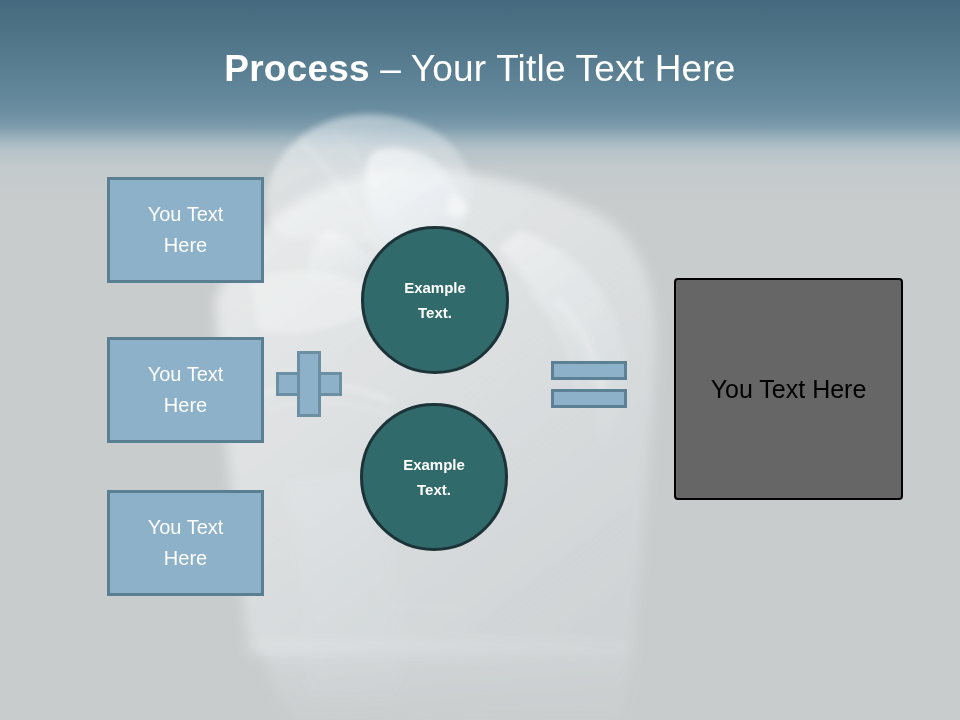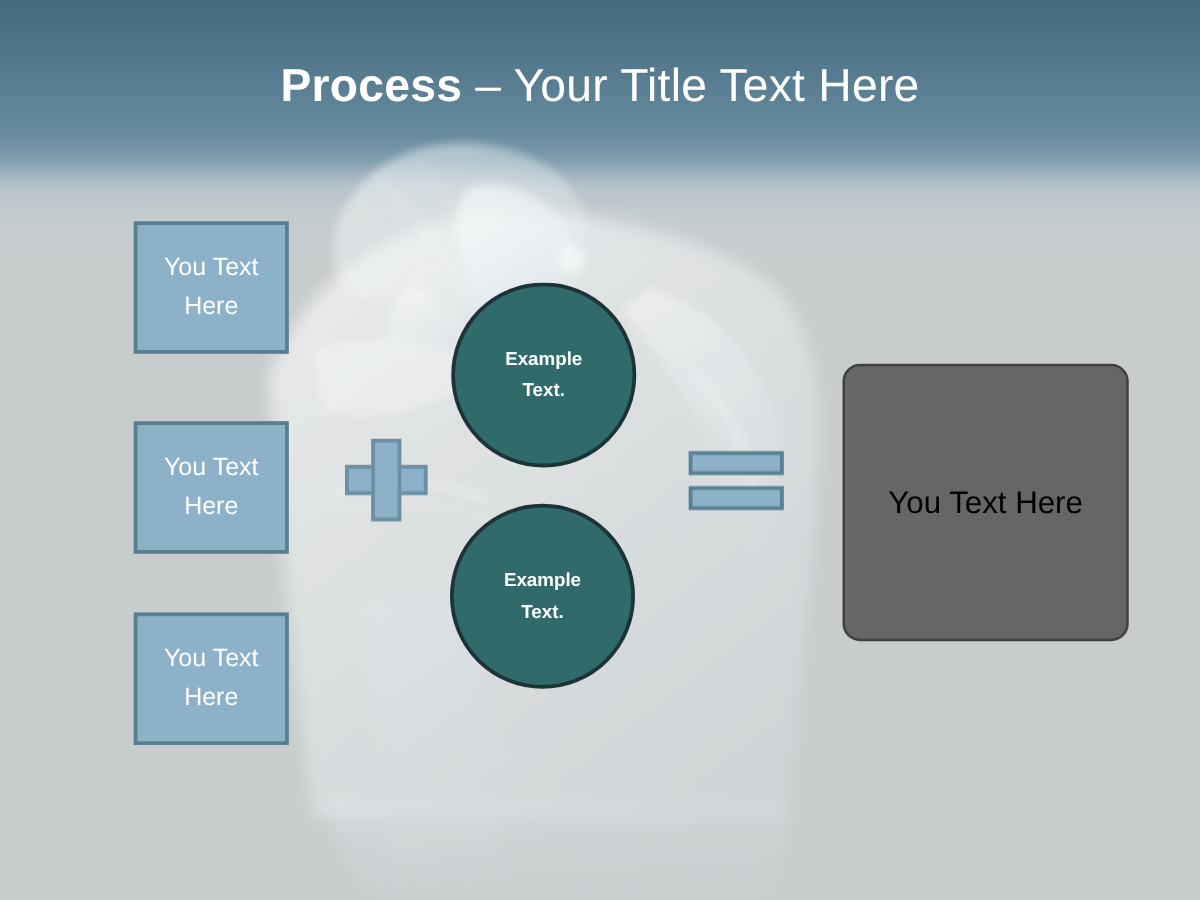--- a/index.html
+++ b/index.html
@@ -69,21 +69,21 @@
     line-height: 46px;
     letter-spacing: 0.2px;
     white-space: nowrap;
   }
   .title-strong { font-weight: 700; }
   .title-rest   { font-weight: 400; }
 
   
   .text-box {
     position: absolute;
-    width: 124px;
+    width: 157px;
     height: 106px;
     background: #8cb1c8;
     border: 3px solid #5b7f92;
     display: flex;
     align-items: center;
     justify-content: center;
     text-align: center;
     color: #ffffff;
     font-size: 20px;
     line-height: 31px;
@@ -156,26 +156,26 @@
     background: #8cb1c8;
     border: 3px solid #5d8194;
   }
   .equals .eq-top    { top: 0; }
   .equals .eq-bottom { top: 28px; }
 
   
   .result-box {
     position: absolute;
     left: 674px;
-    top: 291px;
+    top: 278px;
     width: 229px;
     height: 222px;
     background: #666666;
-    border: 2px solid #404040;
-    border-radius: 14px;
+    border: 2px solid #000000;
+    border-radius: 4px;
     display: flex;
     align-items: center;
     justify-content: center;
     color: #000000;
     font-size: 25px;
     z-index: 30;
   }
 </style>
 </head>
 <body>

